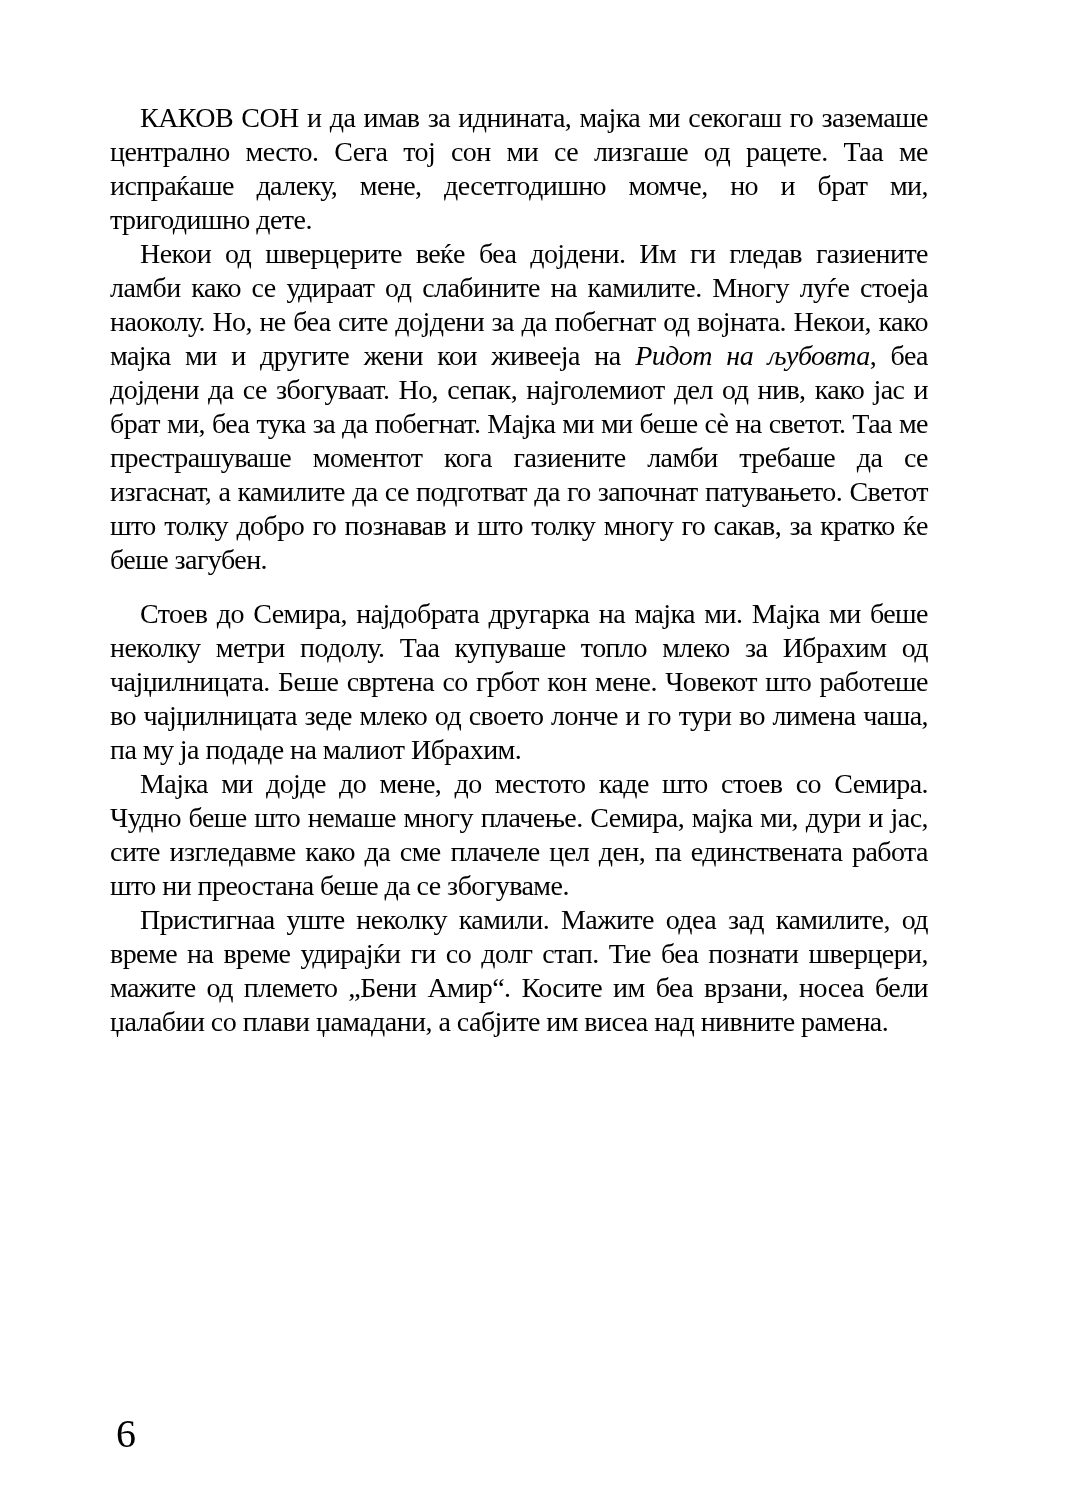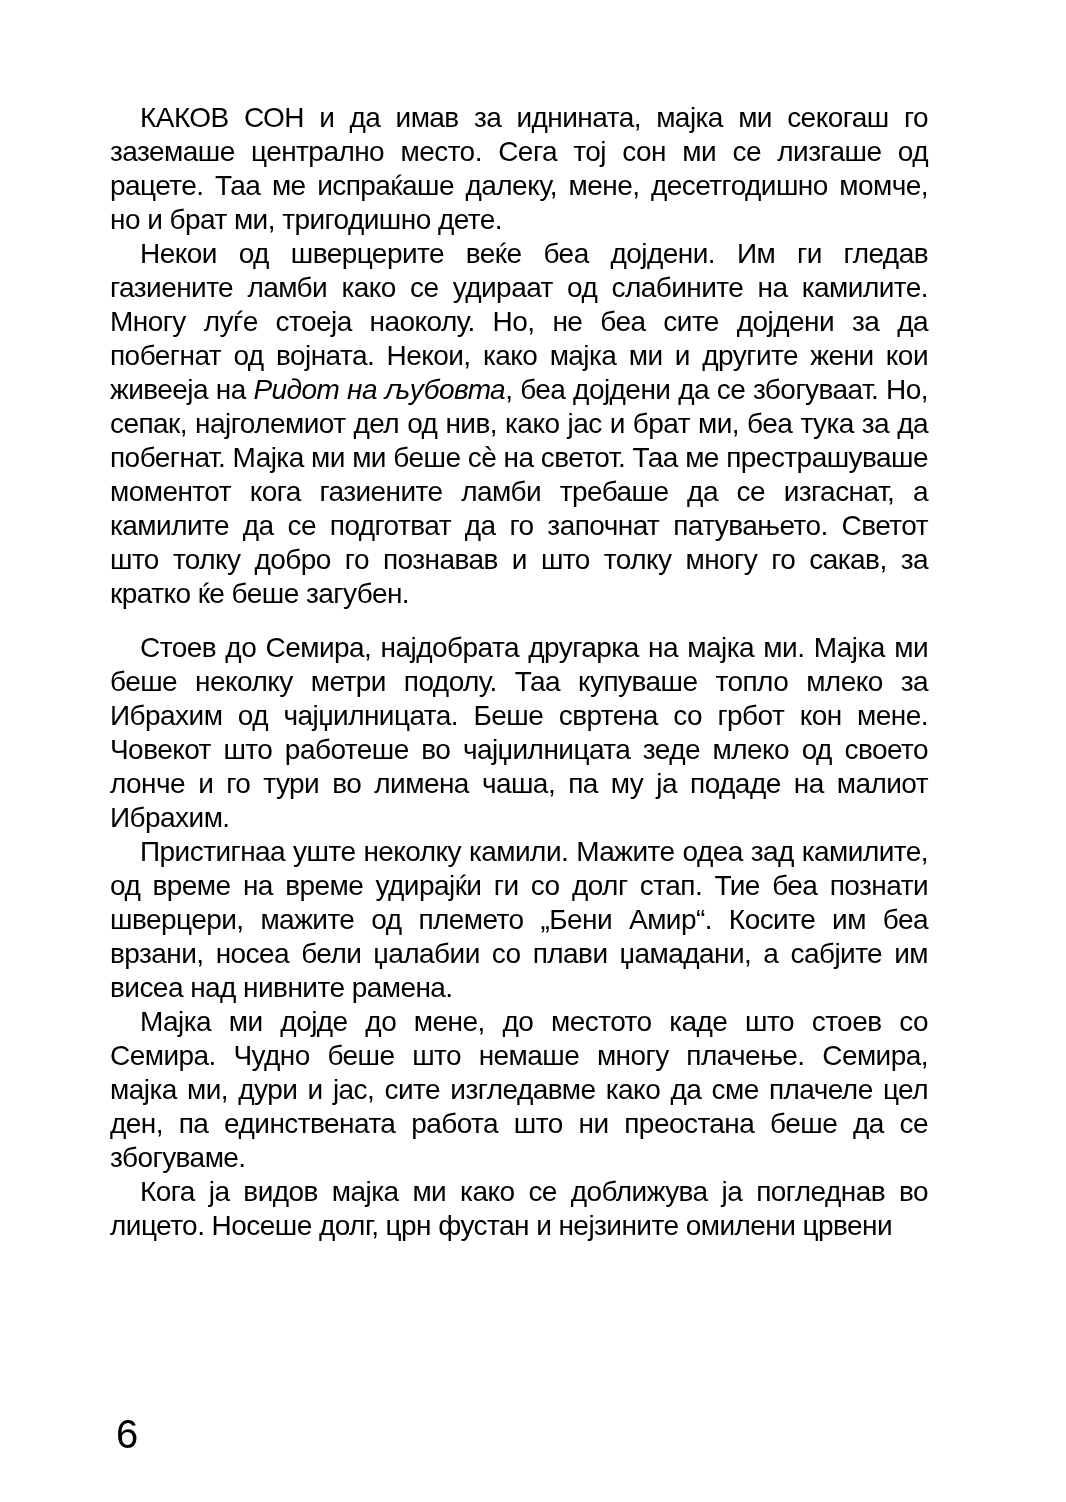--- a/index.html
+++ b/index.html
@@ -6,21 +6,21 @@
     margin: 0;
     padding: 0;
     background: #ffffff;
   }
   .book-page {
     position: relative;
     width: 1066px;
     height: 1502px;
     background: #ffffff;
     color: #000000;
-    font-family: Liberation Sans, sans-serif;
+    font-family: Liberation Serif, serif;
     overflow: hidden;
   }
   .text-block {
     position: absolute;
     left: 110px;
     top: 101px;
     width: 818px;
     font-size: 28px;
     line-height: 34px;
     letter-spacing: -0.55px;
@@ -53,23 +53,22 @@
 
   <div class="text-block">
 
     <p>КАКОВ СОН и да имав за иднината, мајка ми секогаш го заземаше централно место. Сега тој сон ми се лизгаше од рацете. Таа ме испраќаше далеку, мене, десетгодишно момче, но и брат ми, тригодишно дете.</p>
 
 
     <p><span>Некои од шверцерите веќе беа дојдени. Им ги гледав газиените ламби како се удираат од слабините на камилите. Многу луѓе стоеја наоколу. Но, не беа сите дојдени за да побегнат од војната. Некои, како мајка ми и другите жени кои живееја на </span><em>Ридот на љубовта</em><span>, беа дојдени да се збогуваат. Но, сепак, најголемиот дел од нив, како јас и брат ми, беа тука за да побегнат. Мајка ми ми беше сѐ на светот. Таа ме престрашуваше моментот кога газиените ламби требаше да се изгаснат, а камилите да се подготват да го започнат патувањето. Светот што толку добро го познавав и што толку многу го сакав, за кратко ќе беше загубен.</span></p>
 
     <p class="para-gap">Стоев до Семира, најдобрата другарка на мајка ми. Мајка ми беше неколку метри подолу. Таа купуваше топло млеко за Ибрахим од чајџилницата. Беше свртена со грбот кон мене. Човекот што работеше во чајџилницата зеде млеко од своето лонче и го тури во лимена чаша, па му ја подаде на малиот Ибрахим.</p>
 
+    <p>Мајка ми дојде до мене, до местото каде што стоев со Семира. Чудно беше што немаше многу плачење. Семира, мајка ми, дури и јас, сите изгледавме како да сме плачеле цел ден, па единствената работа што ни преостана беше да се збогуваме.</p>
+
     <p>Пристигнаа уште неколку камили. Мажите одеа зад камилите, од време на време удирајќи ги со долг стап. Тие беа познати шверцери, мажите од племето „Бени Амир“. Косите им беа врзани, носеа бели џалабии со плави џамадани, а сабјите им висеа над нивните рамена.</p>
 
-    <p>Мајка ми дојде до мене, до местото каде што стоев со Семира. Чудно беше што немаше многу плачење. Семира, мајка ми, дури и јас, сите изгледавме како да сме плачеле цел ден, па единствената работа што ни преостана беше да се збогуваме.</p>
-
-    <p>Кога ја видов мајка ми како се доближува ја погледнав во лицето. Носеше долг, црн фустан и нејзините омилени црвени</p>
 
   </div>
 
   <div class="page-number">6</div>
 
 </div>
 
 </body></html>

